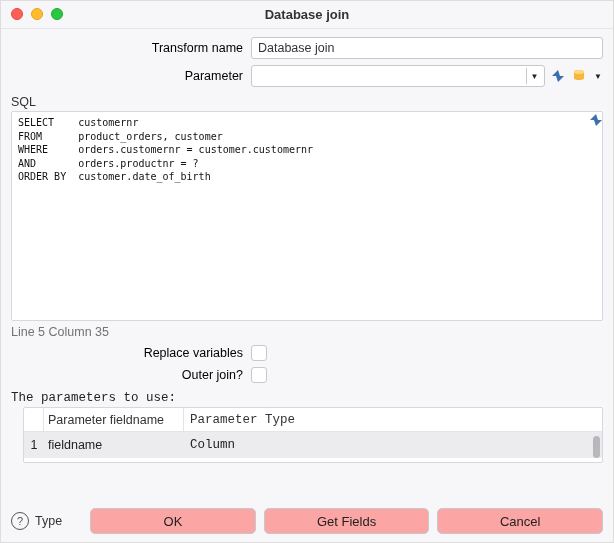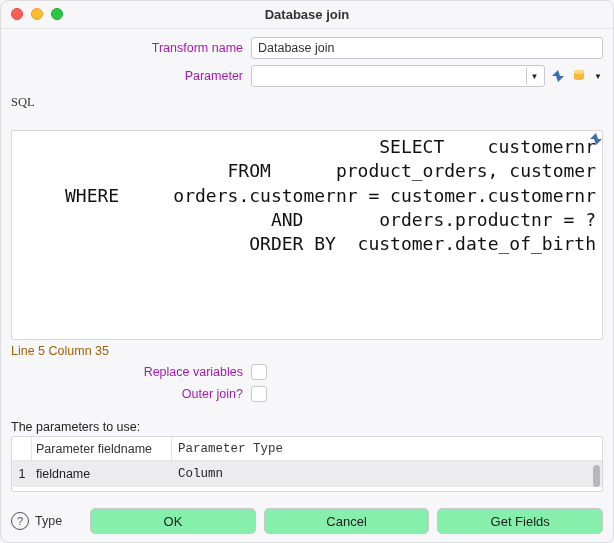--- a/index.html
+++ b/index.html
@@ -8,21 +8,21 @@
     font-family: -apple-system, "Helvetica Neue", Arial, sans-serif;
     font-size: 12.5px;
     color: #222;
     background: #f7f7fa;
   }
   .window {
     width: 614px;
     height: 543px;
     background: #f7f7fa;
     border: 1px solid #ddd;
-    border-radius: 8px;
+    border-radius: 0;
     position: relative;
     display: flex;
     flex-direction: column;
     overflow: hidden;
   }
   .titlebar {
     height: 28px;
     display: flex;
     align-items: center;
     position: relative;
@@ -56,21 +56,21 @@
   }
   .form-row {
     display: flex;
     align-items: center;
     margin-bottom: 6px;
   }
   .form-label {
     width: 240px;
     text-align: right;
     padding-right: 8px;
-    color: #a21caf;
+    color: #000000;
   }
   .form-field {
     flex: 1;
     display: flex;
     align-items: center;
   }
   .text-input {
     width: 100%;
     height: 22px;
     border: 1px solid #c8c8cc;
@@ -111,71 +111,71 @@
     gap: 4px;
     margin-left: 4px;
   }
   .icon-btn {
     width: 18px; height: 18px;
     display: flex; align-items: center; justify-content: center;
     cursor: pointer;
   }
   .sql-label {
     margin-top: 2px;
-    margin-bottom: 20px;
-    color: #333;
-    font-family: Liberation Serif, serif;
+    margin-bottom: 2px;
+    color: #333;
   }
   .sql-wrap {
     position: relative;
   }
   .sql-box {
     border: 1px solid #d8d8dc;
     background: #fff;
     border-radius: 2px;
     height: 210px;
     padding: 4px 6px;
     font-family: "SF Mono", Menlo, Monaco, Consolas, monospace;
-    font-size: 18px;
+    font-size: 10px;
     color: #111;
     white-space: pre;
     overflow: hidden;
     line-height: 1.35;
-    text-align: right;
   }
   .sql-browse {
     position: absolute;
     right: -2px;
     top: 0px;
     width: 18px; height: 18px;
     display:flex;align-items:center;justify-content:center;
   }
   .status {
     margin-top: 4px;
     margin-bottom: 6px;
-    color: #a16207;
+    color: #737373;
   }
   .check {
     width: 16px; height: 16px;
     border: 1px solid #c8c8cc;
     border-radius: 3px;
     background: #fff;
   }
   .params-label {
-    margin-top: 12px;
+    margin-top: 2px;
     margin-bottom: 2px;
+    font-family: Liberation Mono, monospace;
   }
   .params-table {
     border: 1px solid #d8d8dc;
     border-radius: 2px;
     background: #fff;
     height: 56px;
     display: flex;
     flex-direction: column;
     position: relative;
+    margin-left: 12px;
   }
   .params-head {
     display: flex;
     height: 24px;
     align-items: center;
     border-bottom: 1px solid #e4e4e8;
     font-size: 12.5px;
     color: #333;
   }
   .col-idx { width: 20px; text-align: center; }
@@ -218,21 +218,21 @@
     display: flex; align-items: center; justify-content: center;
     font-size: 11px;
     color: #555;
   }
   .spacer { width: 6px; }
   .btn {
     flex: 1;
     height: 26px;
     border: 1px solid #c8c8cc;
     border-radius: 5px;
-    background: #86efac;
+    background: #fca5a5;
     display: flex;
     align-items: center;
     justify-content: center;
     cursor: pointer;
     font-size: 13px;
     color: #222;
   }
   .head-border { border-right: 1px solid #e4e4e8; height:100%; display:flex; align-items:center;}
 </style>
 </head>
@@ -331,17 +331,17 @@
 
   </div>
 
   <div class="button-bar">
     <div class="help-link">
       <div class="help-icon">?</div>
       <span>Type</span>
     </div>
     <div class="spacer"></div>
     <div class="btn">OK</div>
+    <div class="btn">Get Fields</div>
     <div class="btn">Cancel</div>
-    <div class="btn">Get Fields</div>
   </div>
 
 </div>
 
 </body></html>

